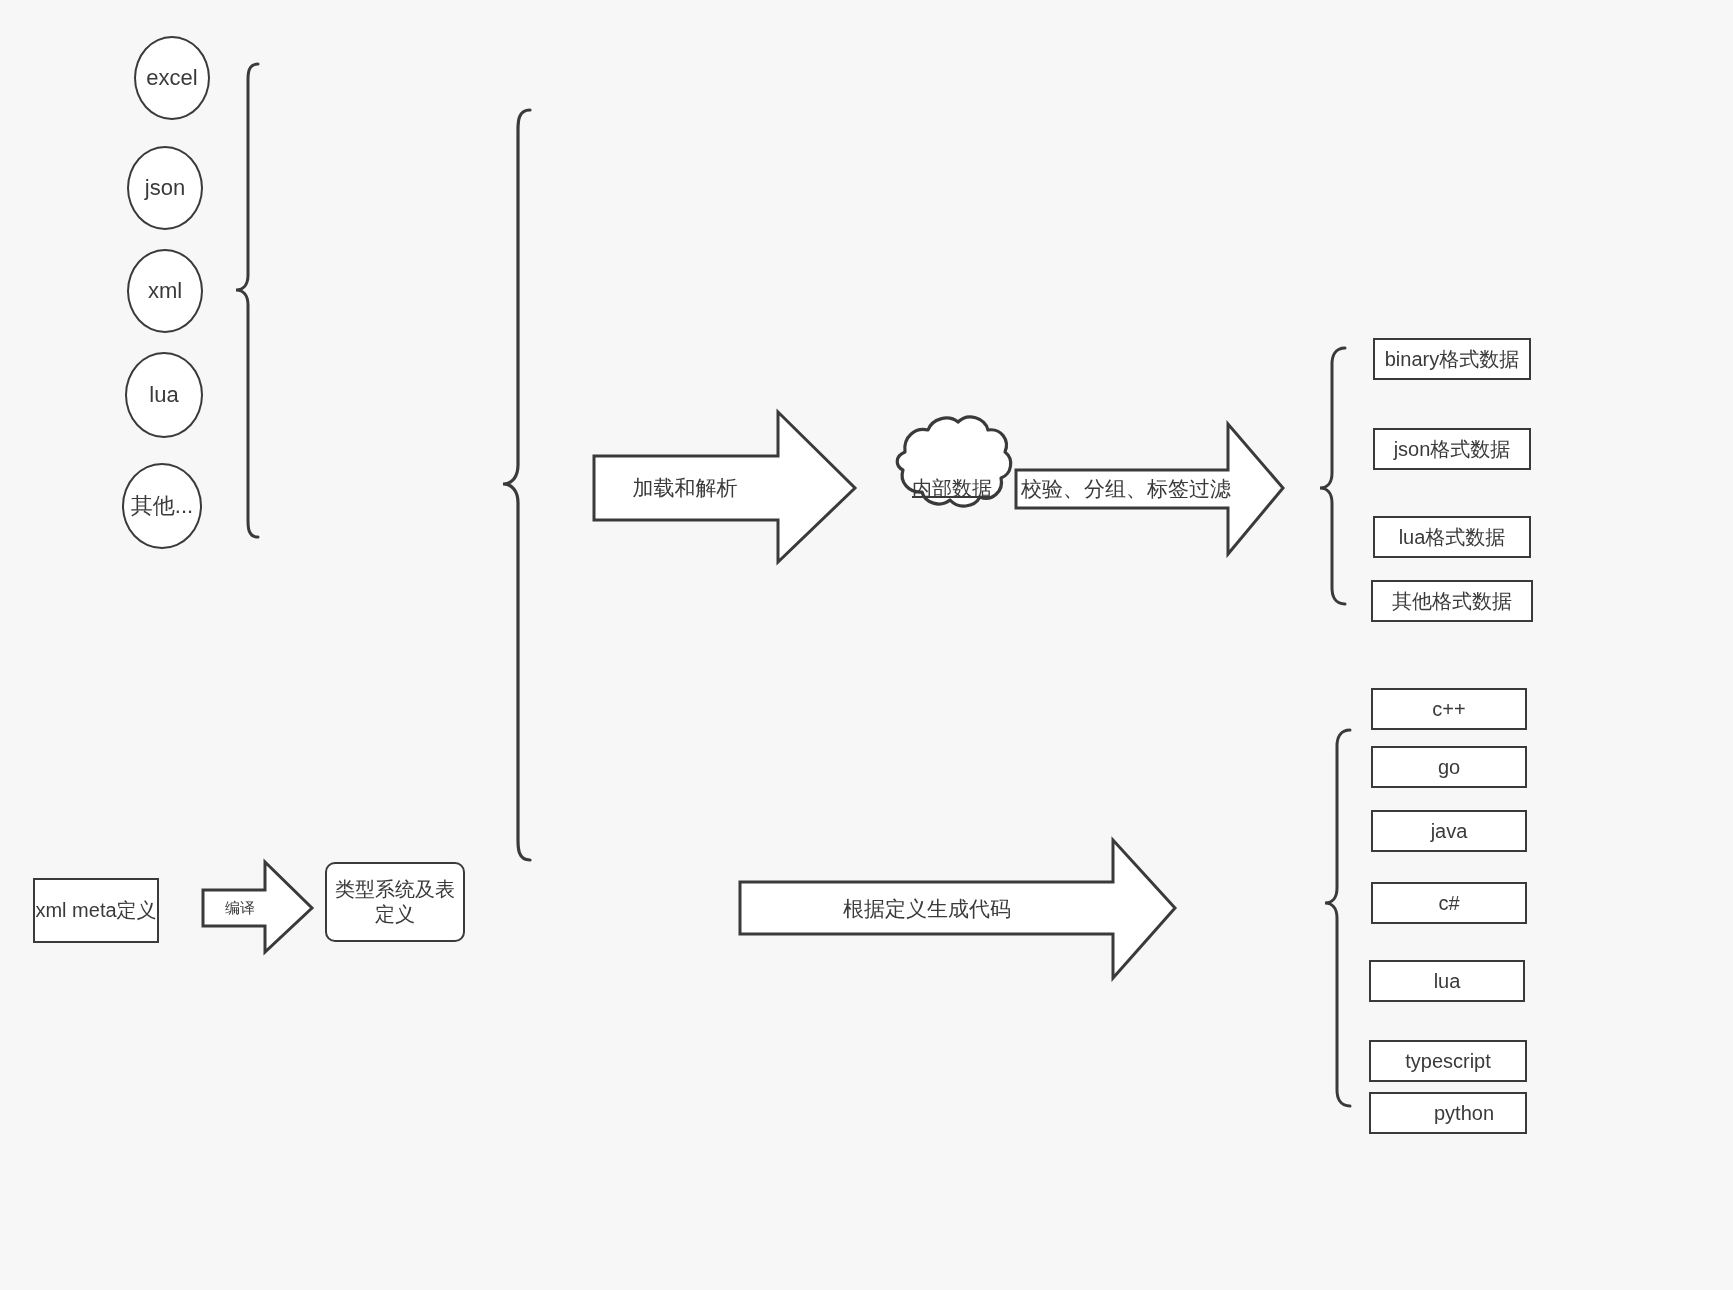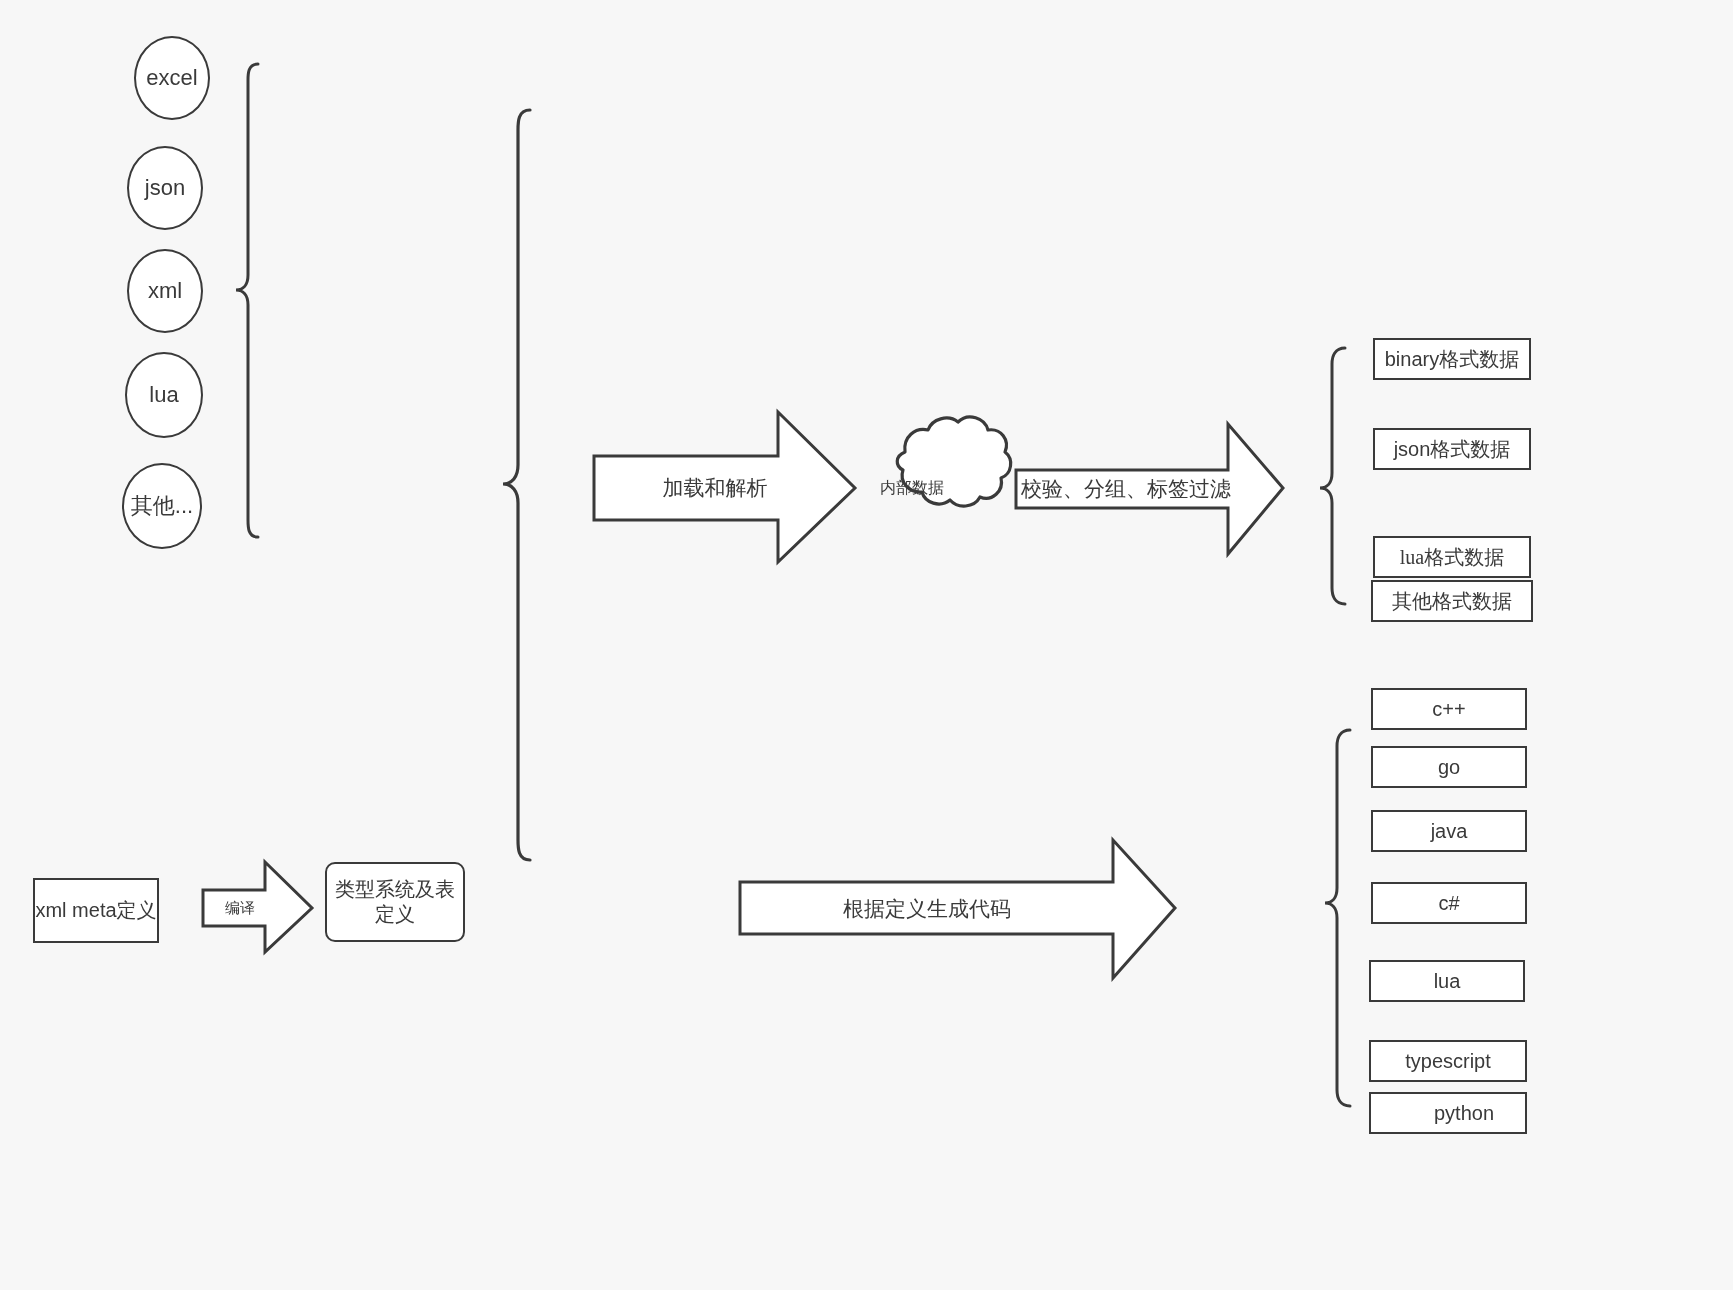--- a/index.html
+++ b/index.html
@@ -92,21 +92,21 @@
   <div class="node rounded" style="left:325px; top:862px; width:140px; height:80px; font-size:20px;">
     <span>类型系统及表定义</span>
   </div>
 
   <div class="node small-rect" style="left:1373px; top:338px; width:158px; height:42px;">
     <span>binary格式数据</span>
   </div>
   <div class="node small-rect" style="left:1373px; top:428px; width:158px; height:42px;">
     <span>json格式数据</span>
   </div>
-  <div class="node small-rect" style="left:1373px; top:536px; width:158px; height:42px;font-family:Liberation Serif, serif;">
+  <div class="node small-rect" style="left:1373px; top:516px; width:158px; height:42px;">
     <span>lua格式数据</span>
   </div>
   <div class="node small-rect" style="left:1371px; top:580px; width:162px; height:42px;">
     <span>其他格式数据</span>
   </div>
 
   <div class="node small-rect" style="left:1371px; top:688px; width:156px; height:42px;">
     <span>c++</span>
   </div>
   <div class="node small-rect" style="left:1371px; top:746px; width:156px; height:42px;">
@@ -201,23 +201,23 @@
     <path d="M 740 882
              L 1113 882
              L 1113 840
              L 1175 908
              L 1113 978
              L 1113 934
              L 740 934 Z" fill="#ffffff" stroke="#3a3a3a" stroke-width="3" stroke-linejoin="miter"></path>
 
   </svg>
 
-  <div class="arrow-label" style="left:630px; top:470px; width:170px; height:36px;">加载和解析</div>
-
-  <div class="arrow-label" style="left:862px; top:470px; width:100px; height:36px; font-size:16px;">内部数据</div>
+  <div class="arrow-label" style="left:600px; top:470px; width:170px; height:36px;">加载和解析</div>
+
+  <div class="arrow-label" style="left:902px; top:470px; width:100px; height:36px; font-size:20px;text-decoration:underline;">内部数据</div>
 
   <div class="arrow-label" style="left:1026px; top:470px; width:200px; height:38px;">校验、分组、标签过滤</div>
 
   <div class="arrow-label" style="left:212px; top:890px; width:56px; height:36px; font-size:15px;">编译</div>
 
   <div class="arrow-label" style="left:742px; top:890px; width:370px; height:38px;">根据定义生成代码</div>
 
 </div>
 
 </body></html>

